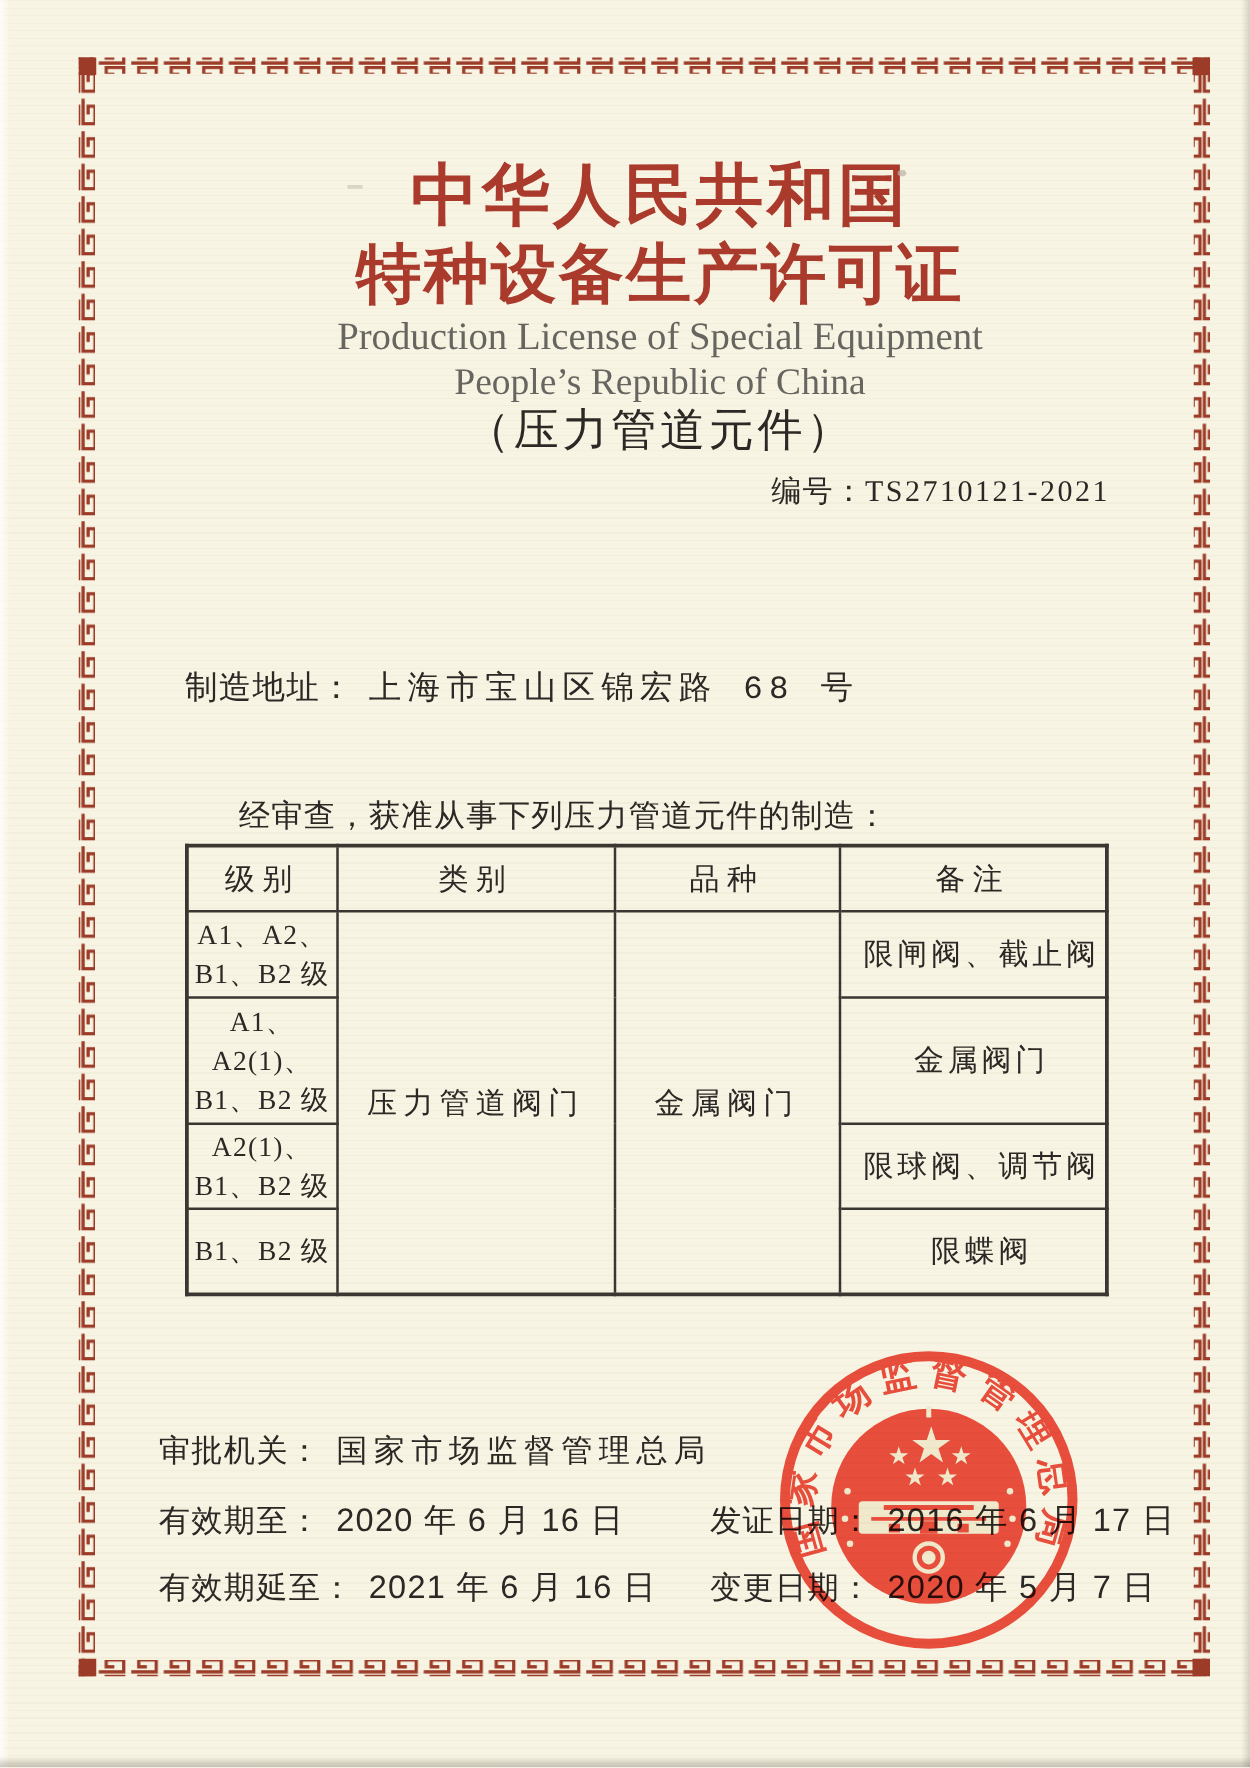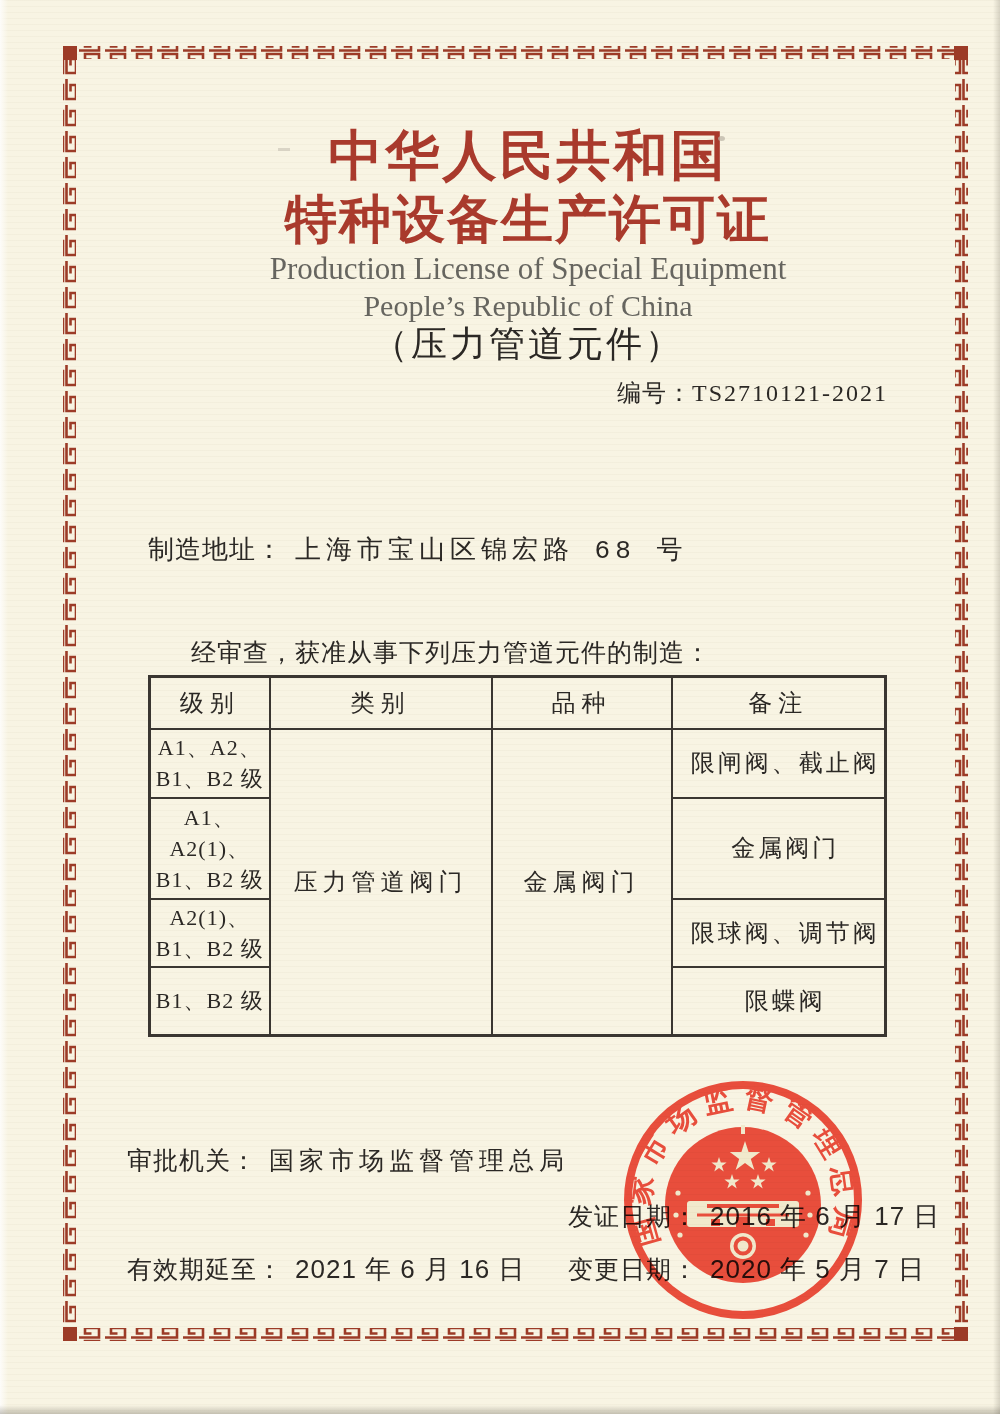--- a/index.html
+++ b/index.html
@@ -158,20 +158,23 @@
     <tr class="r4">
       <td class="grade">B1、B2 级</td>
       <td class="note">限蝶阀</td>
     </tr>
   </tbody>
     </table>
 
   <div class="line authority">
     <span class="f-label">审批机关：</span><span class="f-val-cn">国家市场监督管理总局</span>
   </div>
+  <div class="line valid">
+    <span class="f-label">有效期至：</span><span class="f-val-date">2020 年 6 月 16 日</span>
+  </div>
   <div class="line extend">
     <span class="f-label">有效期延至：</span><span class="f-val-date">2021 年 6 月 16 日</span>
   </div>
   <div class="line issue">
     <span class="f-label">发证日期：</span><span class="f-val-date">2016 年 6 月 17 日</span>
   </div>
   <div class="line change">
     <span class="f-label">变更日期：</span><span class="f-val-date">2020 年 5 月 7 日</span>
   </div>
 

